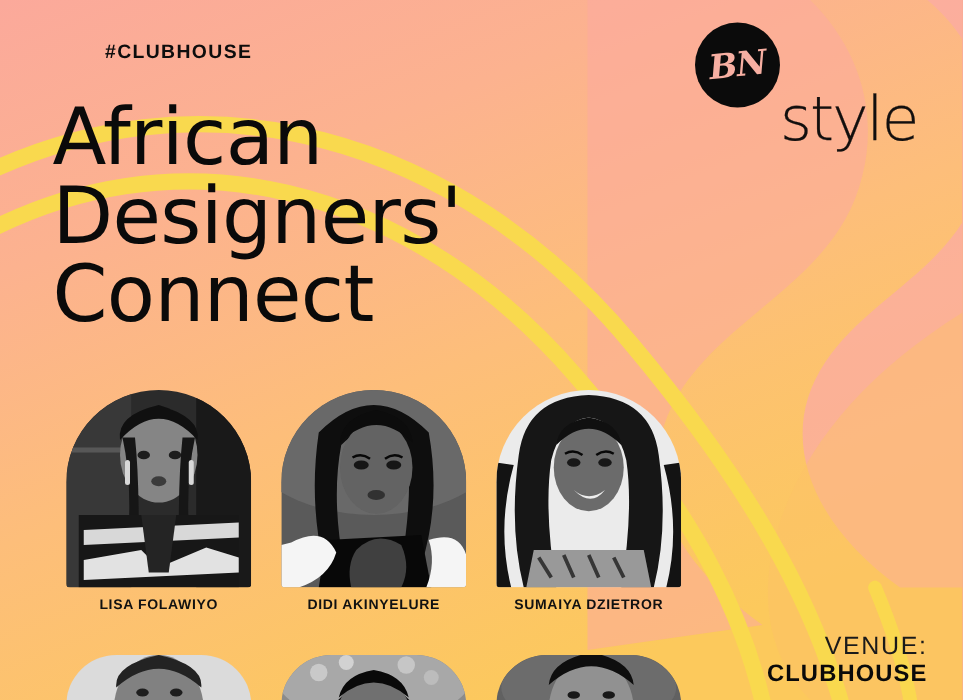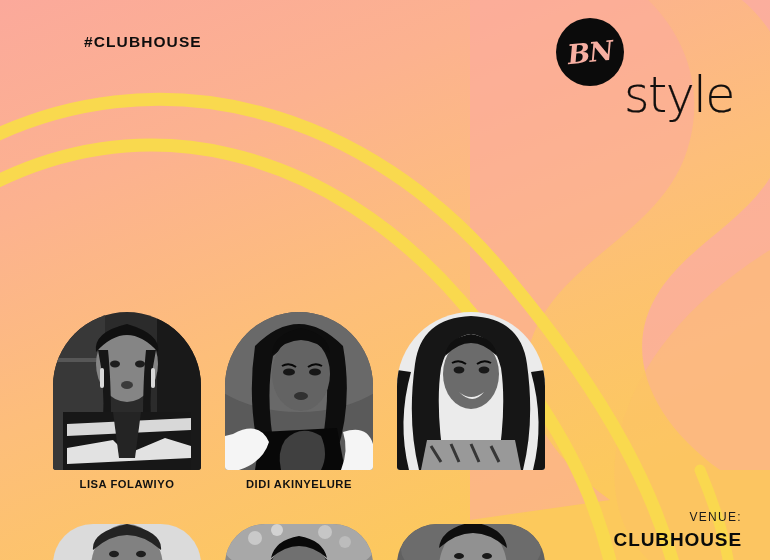--- a/index.html
+++ b/index.html
@@ -102,21 +102,21 @@
     color:#111;
     white-space:nowrap;
   }
 
   
   .venue {
     position:absolute; right:28px; bottom:8px;
     text-align:right;
   }
   .venue-label {
-    font-size:12px;
+    font-size:20px;
     font-weight:400;
     letter-spacing:1.3px;
     color:#1A1A1A;
     line-height:22px;
   }
   .venue-value {
     font-size:19px;
     font-weight:700;
     letter-spacing:0.9px;
     color:#0A0A0A;
@@ -160,20 +160,23 @@
   </svg>
 
   <div class="logo">
     <div class="logo-circle"></div>
     <div class="logo-bn">BN</div>
     <div class="logo-style">style</div>
   </div>
 
   <div class="hashtag">#CLUBHOUSE</div>
 
+  <div class="title">African
+Designers'
+Connect</div>
 
   <div class="row-top">
 
     <div class="card" style="left:53px;">
       <div class="portrait">
         <svg class="face" viewBox="0 0 148 158" preserveAspectRatio="xMidYMid slice">
           <rect width="148" height="158" fill="#2e2e2e"></rect>
           <rect x="0" y="0" width="52" height="158" fill="#3b3b3b"></rect>
           <rect x="104" y="0" width="44" height="158" fill="#1d1d1d"></rect>
           <rect x="0" y="46" width="104" height="4" fill="#6e6e6e" opacity="0.6"></rect>
@@ -229,20 +232,21 @@
           <ellipse cx="87" cy="58" rx="5.4" ry="3.4" fill="#1e1c1a"></ellipse>
           <path d="M55 51 Q62 47 69 52" stroke="#0d0d0d" stroke-width="2" fill="none"></path>
           <path d="M80 52 Q87 47 94 51" stroke="#0d0d0d" stroke-width="2" fill="none"></path>
           <path d="M62 80 Q74 90 87 80 Q76 94 62 80 Z" fill="#eceae7"></path>
           <path d="M30 128 L118 128 L124 158 L24 158 Z" fill="#9e978d"></path>
           <path d="M34 134 L44 150 M54 132 L62 150 M74 132 L82 150 M94 134 L102 150" stroke="#3c3832" stroke-width="3" fill="none"></path>
           <path d="M14 60 Q0 110 12 158 L0 158 L0 58 Z" fill="#171717"></path>
           <path d="M134 60 Q148 110 136 158 L148 158 L148 58 Z" fill="#171717"></path>
         </svg>
       </div>
+      <div class="name">SUMAIYA DZIETROR</div>
     </div>
   </div>
 
   <div class="row-bottom">
 
     <div class="card" style="left:53px;">
       <div class="portrait-b">
         <svg class="face" viewBox="0 0 148 40" preserveAspectRatio="xMidYMin slice">
           <rect width="148" height="40" fill="#d9d7d4"></rect>
           <ellipse cx="74" cy="44" rx="36" ry="44" fill="#8a8075"></ellipse>

